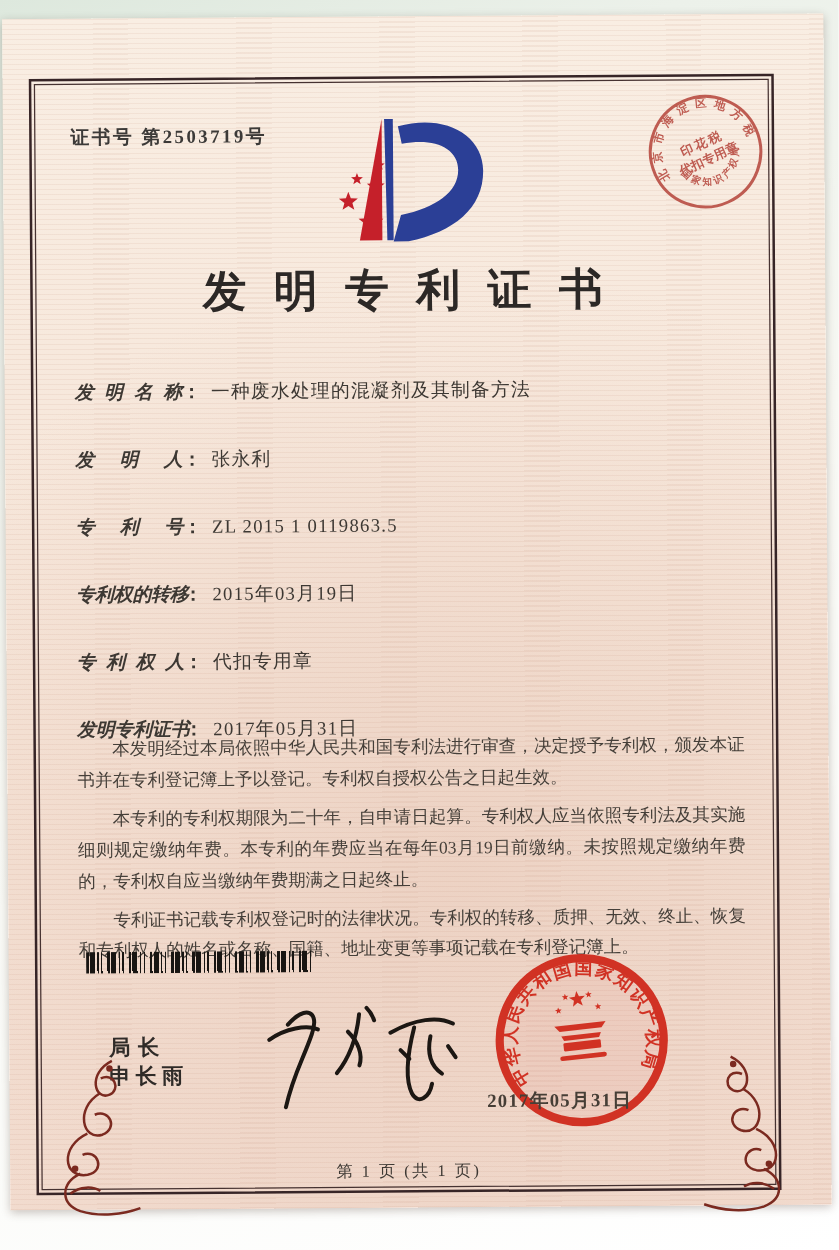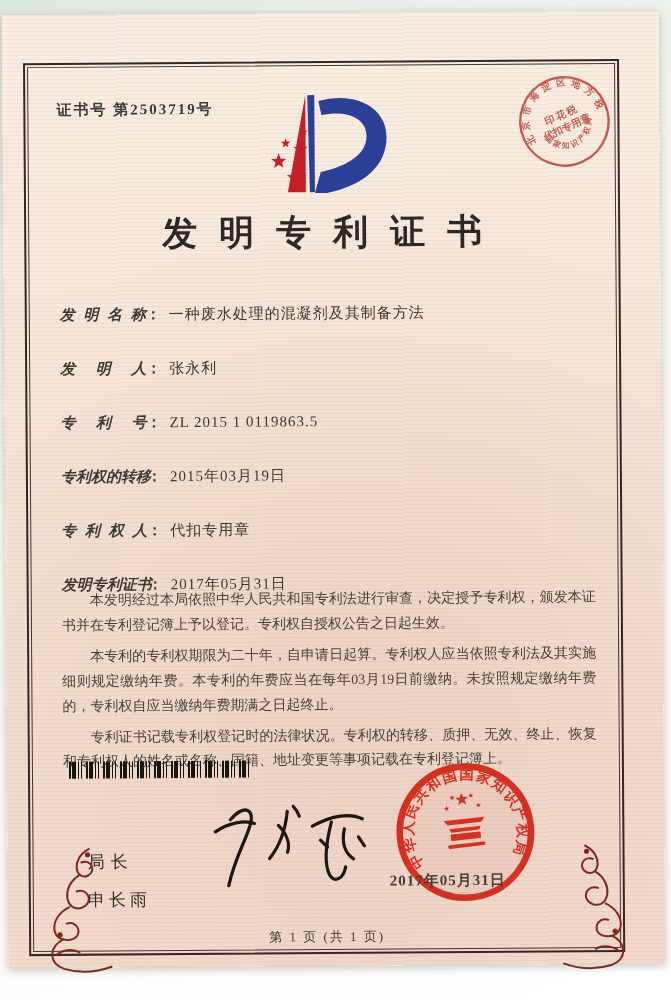--- a/index.html
+++ b/index.html
@@ -25,22 +25,22 @@
   .fields{left:56px;top:290px;width:520px;}
   .field-row{margin-bottom:34px;line-height:20px;font-size:15px;color:#3d3833;white-space:nowrap;}
   .flabel{display:inline-block;width:86px;text-align:justify;text-align-last:justify;font-weight:bold;font-style:italic;}
   .fcolon{font-weight:bold;}
   .fvalue{margin-left:8px;letter-spacing:1px;}
   .paras{left:56px;top:574px;width:534px;font-size:14px;line-height:1.78;color:#453f39;text-align:justify;}
   .para{text-indent:2em;margin:0 0 6px 0;}
   .barcode{left:62px;top:747px;width:182px;height:17px;
        background:repeating-linear-gradient(90deg,#181512 0 2px,transparent 2px 3px,#181512 3px 7px,transparent 7px 9px,#181512 9px 10px,transparent 10px 12px,#181512 12px 13px,transparent 13px 17px);}
   .director{left:80px;top:812px;font-size:17px;color:#2f2b28;}
-  .director .line1{letter-spacing:6px;font-weight:normal;margin-top:24px;}
-  .director .line2{margin-top:15px;letter-spacing:4px;font-weight:normal;}
+  .director .line1{letter-spacing:6px;font-weight:bold;}
+  .director .line2{letter-spacing:4px;font-weight:bold;}
   .sig{left:185px;top:782px;width:190px;height:105px;}
   .seal{left:383px;top:745px;width:150px;height:150px;opacity:.92;transform:rotate(-6deg);}
   .sealdate{left:382px;top:859px;font-size:15px;font-weight:bold;color:#46var;color:#463e36;letter-spacing:1px;z-index:5;}
   .footer{left:21px;right:40px;top:915px;text-align:center;font-size:13px;color:#3d3833;letter-spacing:2px;}
   .fl-left{left:12px;top:830px;width:95px;height:132px;}
   .fl-right{left:552px;top:830px;width:95px;height:132px;transform:scaleX(-1);}
 </style>
 </head>
 <body>
 

